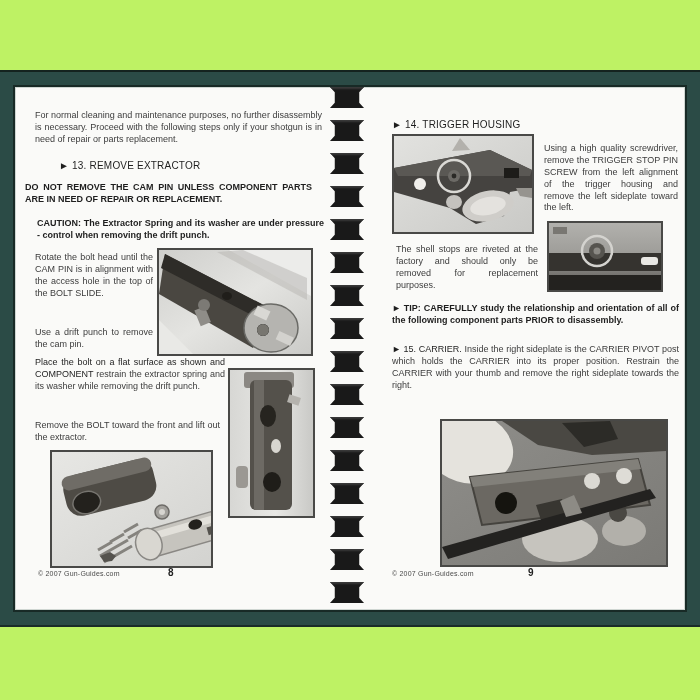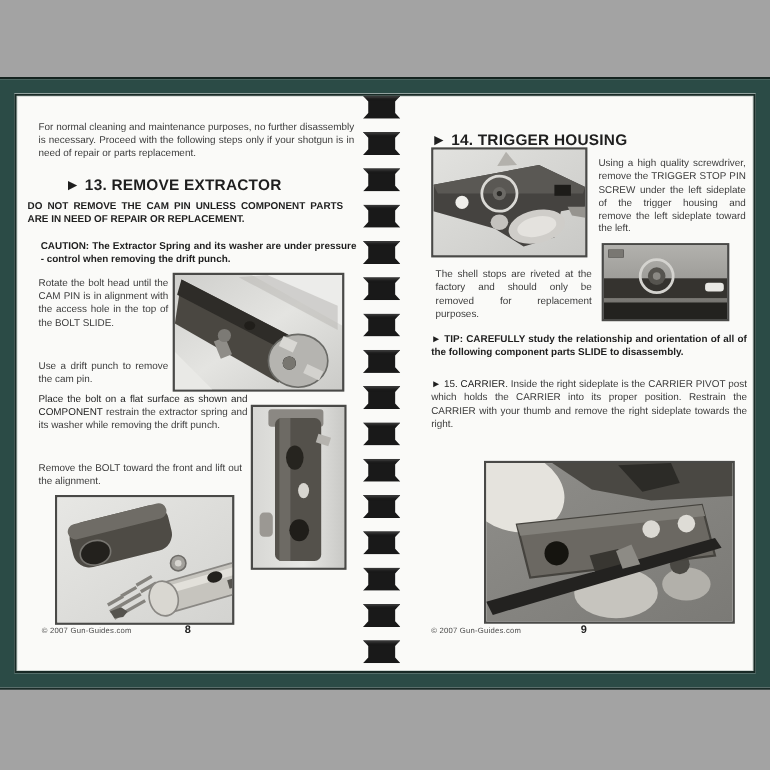--- a/index.html
+++ b/index.html
@@ -1,36 +1,36 @@
 <!DOCTYPE html>
 <html><head>
 <meta charset="utf-8">
 <style>
   html,body{margin:0;padding:0;}
   body{width:700px;height:700px;background:#ffffff;font-family:"Liberation Sans",sans-serif;}
-  .screen{position:relative;width:700px;height:700px;background:#a3a3a3;overflow:hidden;}
+  .screen{position:relative;width:700px;height:700px;background:#bef264;overflow:hidden;}
 
   
   .frame{
     position:absolute;left:0;top:72px;width:700px;height:553px;box-sizing:border-box;
     border:13px solid #2b4b46;background:#fafaf8;
     box-shadow:0 -2px 0 #14231f, 0 2px 0 #1a2c28, inset 0 0 0 2px #182a26, inset 0 0 0 3px #cfd6d2;
   }
 
   
   .binding{position:absolute;left:330px;top:87px;width:34px;display:flex;flex-direction:column;gap:12px;}
   .coil{
     width:34px;height:21px;background:#191919;flex:0 0 auto;
     clip-path:polygon(0 0,100% 0,86% 25%,86% 75%,100% 100%,0 100%,14% 75%,14% 25%);
     box-shadow:inset 0 2px 2px #3a3a3a;
   }
 
   
   .t{position:absolute;color:#3c3c3c;font-size:9px;line-height:1.32;text-align:justify;}
-  .h{position:absolute;color:#1e1e1e;font-size:14px;font-weight:bold;letter-spacing:.2px;white-space:nowrap;}
+  .h{position:absolute;color:#1e1e1e;font-size:10px;font-weight:normal;letter-spacing:.2px;white-space:nowrap;}
   .b{color:#1e1e1e;font-weight:normal;}
   .boldpara{color:#1e1e1e;font-weight:bold;}
   .footer-copy{position:absolute;font-size:7px;color:#4a4a4a;letter-spacing:.2px;white-space:nowrap;}
   .pagenum{position:absolute;font-size:10px;font-weight:bold;color:#222;}
 
   
   .photo{position:absolute;border:2px solid #49494六7;border:2px solid #494947;background:#dcdcda;box-sizing:border-box;}
   .photo svg{display:block;}
 </style>
 </head>
@@ -115,21 +115,21 @@
         <rect x="20" y="10" width="42" height="130" rx="6" fill="#54514b"></rect>
         <rect x="24" y="10" width="10" height="130" fill="#6d6a64"></rect>
         <ellipse cx="38" cy="46" rx="8" ry="11" fill="#26241f"></ellipse>
         <ellipse cx="46" cy="76" rx="5" ry="7" fill="#d8d6d0"></ellipse>
         <ellipse cx="42" cy="112" rx="9" ry="10" fill="#1f1d19"></ellipse>
         <rect x="58" y="26" width="12" height="8" fill="#b5b3ae" transform="rotate(18 64 30)"></rect>
         <rect x="6" y="96" width="12" height="22" rx="4" fill="#9b9893"></rect>
       </svg>
     </div>
 
-    <div class="t" style="left:35px;top:420px;width:185px;">Remove the BOLT toward the front and lift out the alignment.</div>
+    <div class="t" style="left:35px;top:420px;width:185px;">Remove the BOLT toward the front and lift out the extractor.</div>
 
     <div class="photo" style="left:50px;top:450px;width:163px;height:118px;">
       <svg width="159" height="114" viewBox="0 0 159 114">
         <defs>
           <linearGradient id="p3bg" x1="0" y1="0" x2="1" y2="1">
             <stop offset="0" stop-color="#e7e7e4"></stop>
               <stop offset="1" stop-color="#d3d3d0"></stop>
           </linearGradient>
         </defs>
         <rect width="159" height="114" fill="url(#p3bg)"></rect>
@@ -181,21 +181,21 @@
         <ellipse cx="60" cy="66" rx="8" ry="7" fill="#c4c2be"></ellipse>
         <circle cx="60" cy="40" r="16" fill="none" stroke="#dad9d5" stroke-width="2.5"></circle>
         <circle cx="60" cy="40" r="6" fill="#6c6a66"></circle>
         <circle cx="60" cy="40" r="2.4" fill="#2a2926"></circle>
         <circle cx="26" cy="48" r="6" fill="#f0efeb"></circle>
         <rect x="110" y="32" width="15" height="10" fill="#1d1c19"></rect>
         <polygon points="122,52 138,52 138,62 126,60" fill="#96948f"></polygon>
       </svg>
     </div>
 
-    <div class="t" style="left:544px;top:143px;width:134px;">Using a high quality screwdriver, remove the TRIGGER STOP PIN SCREW under the left sideplate of the trigger housing and remove the left sideplate toward the left.</div>
+    <div class="t" style="left:544px;top:143px;width:134px;">Using a high quality screwdriver, remove the TRIGGER STOP PIN SCREW from the left alignment of the trigger housing and remove the left sideplate toward the left.</div>
 
     <div class="photo" style="left:547px;top:221px;width:116px;height:71px;">
       <svg width="112" height="67" viewBox="0 0 112 67">
         <defs>
           <linearGradient id="pBbg" x1="0" y1="0" x2="0" y2="1">
             <stop offset="0" stop-color="#b2b1ad"></stop>
               <stop offset="0.5" stop-color="#9c9b97"></stop>
               <stop offset="1" stop-color="#55534f"></stop>
           </linearGradient>
         </defs>
@@ -206,21 +206,21 @@
         <circle cx="48" cy="28" r="8" fill="#56544f"></circle>
         <circle cx="48" cy="28" r="3.5" fill="#8b8984"></circle>
         <rect x="92" y="34" width="17" height="8" rx="3" fill="#e9e8e4"></rect>
         <rect x="4" y="4" width="14" height="7" fill="#79777彼2"></rect>
         <rect x="4" y="4" width="14" height="7" fill="#797772"></rect>
       </svg>
     </div>
 
     <div class="t" style="left:396px;top:244px;width:142px;">The shell stops are riveted at the factory and should only be removed for replacement purposes.</div>
 
-    <div class="t boldpara" style="left:392px;top:303px;width:287px;">► TIP:  CAREFULLY study the relationship and orientation of all of the following component parts SLIDE to disassembly.</div>
+    <div class="t boldpara" style="left:392px;top:303px;width:287px;">► TIP:  CAREFULLY study the relationship and orientation of all of the following component parts PRIOR to disassembly.</div>
 
     <div class="t" style="left:392px;top:344px;width:287px;"><span class="b">► 15.  CARRIER.</span><span>  Inside the right sideplate is the CARRIER PIVOT post which holds the CARRIER into its proper position.  Restrain the CARRIER with your thumb and remove the right sideplate towards the right.</span></div>
 
     <div class="photo" style="left:440px;top:419px;width:228px;height:148px;">
       <svg width="224" height="144" viewBox="0 0 224 144">
         <defs>
           <linearGradient id="pCbg" x1="0" y1="0" x2="1" y2="1">
             <stop offset="0" stop-color="#8f8e8a"></stop>
               <stop offset="1" stop-color="#7b7a76"></stop>
           </linearGradient>

